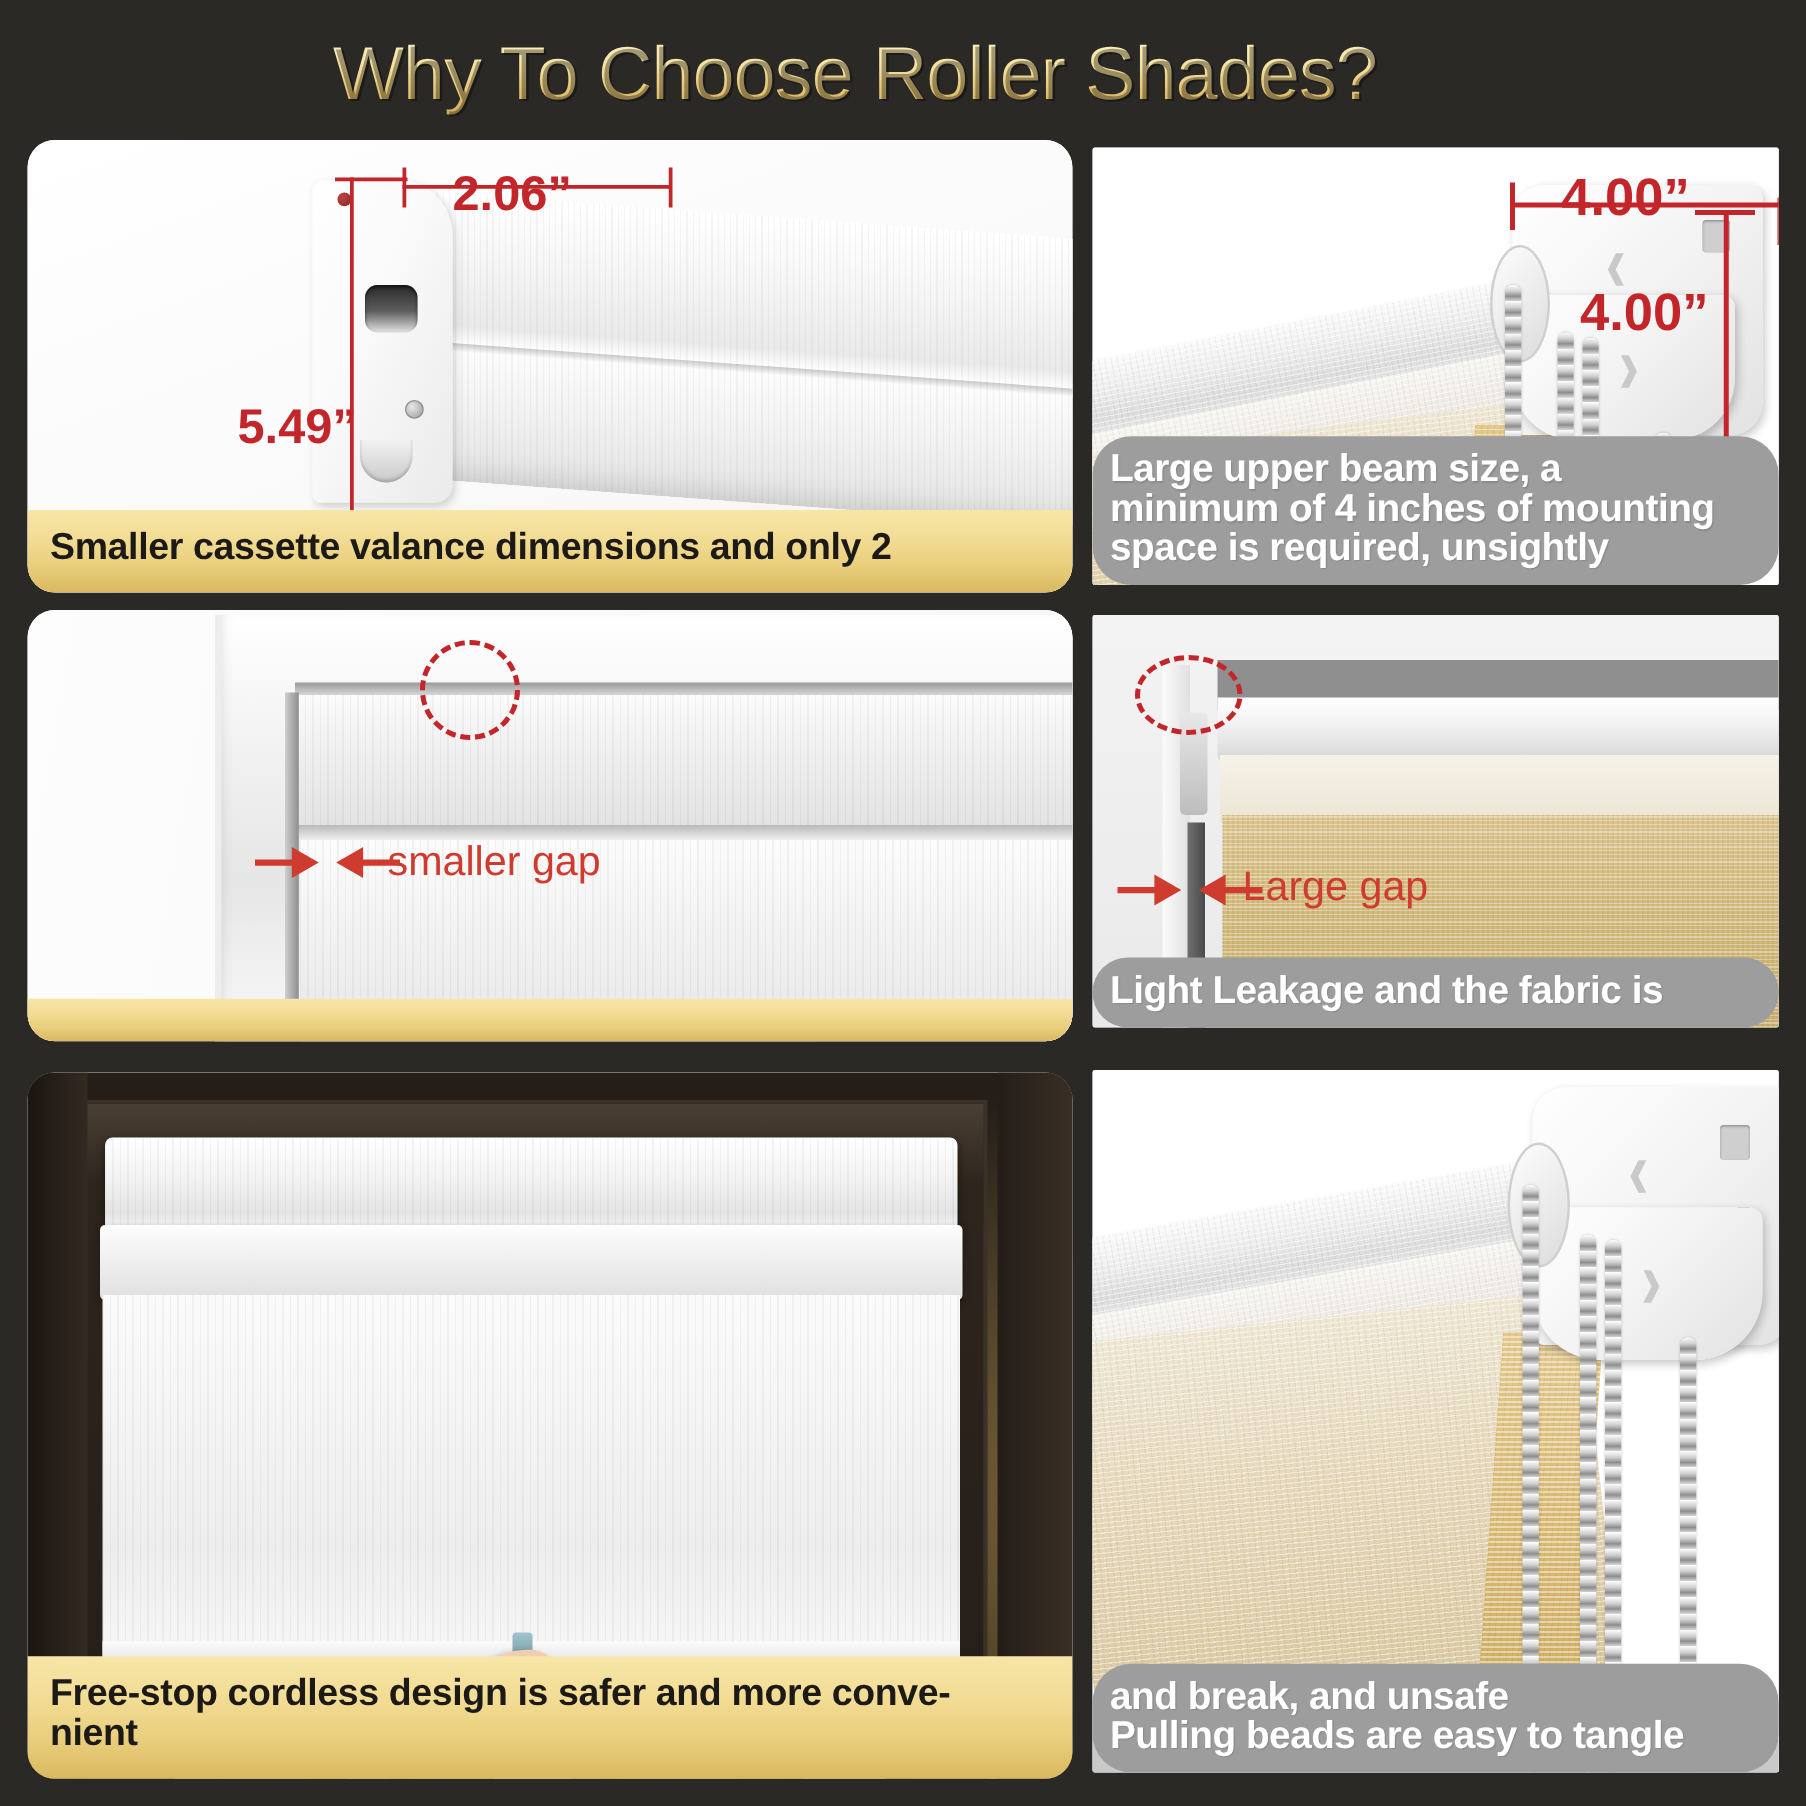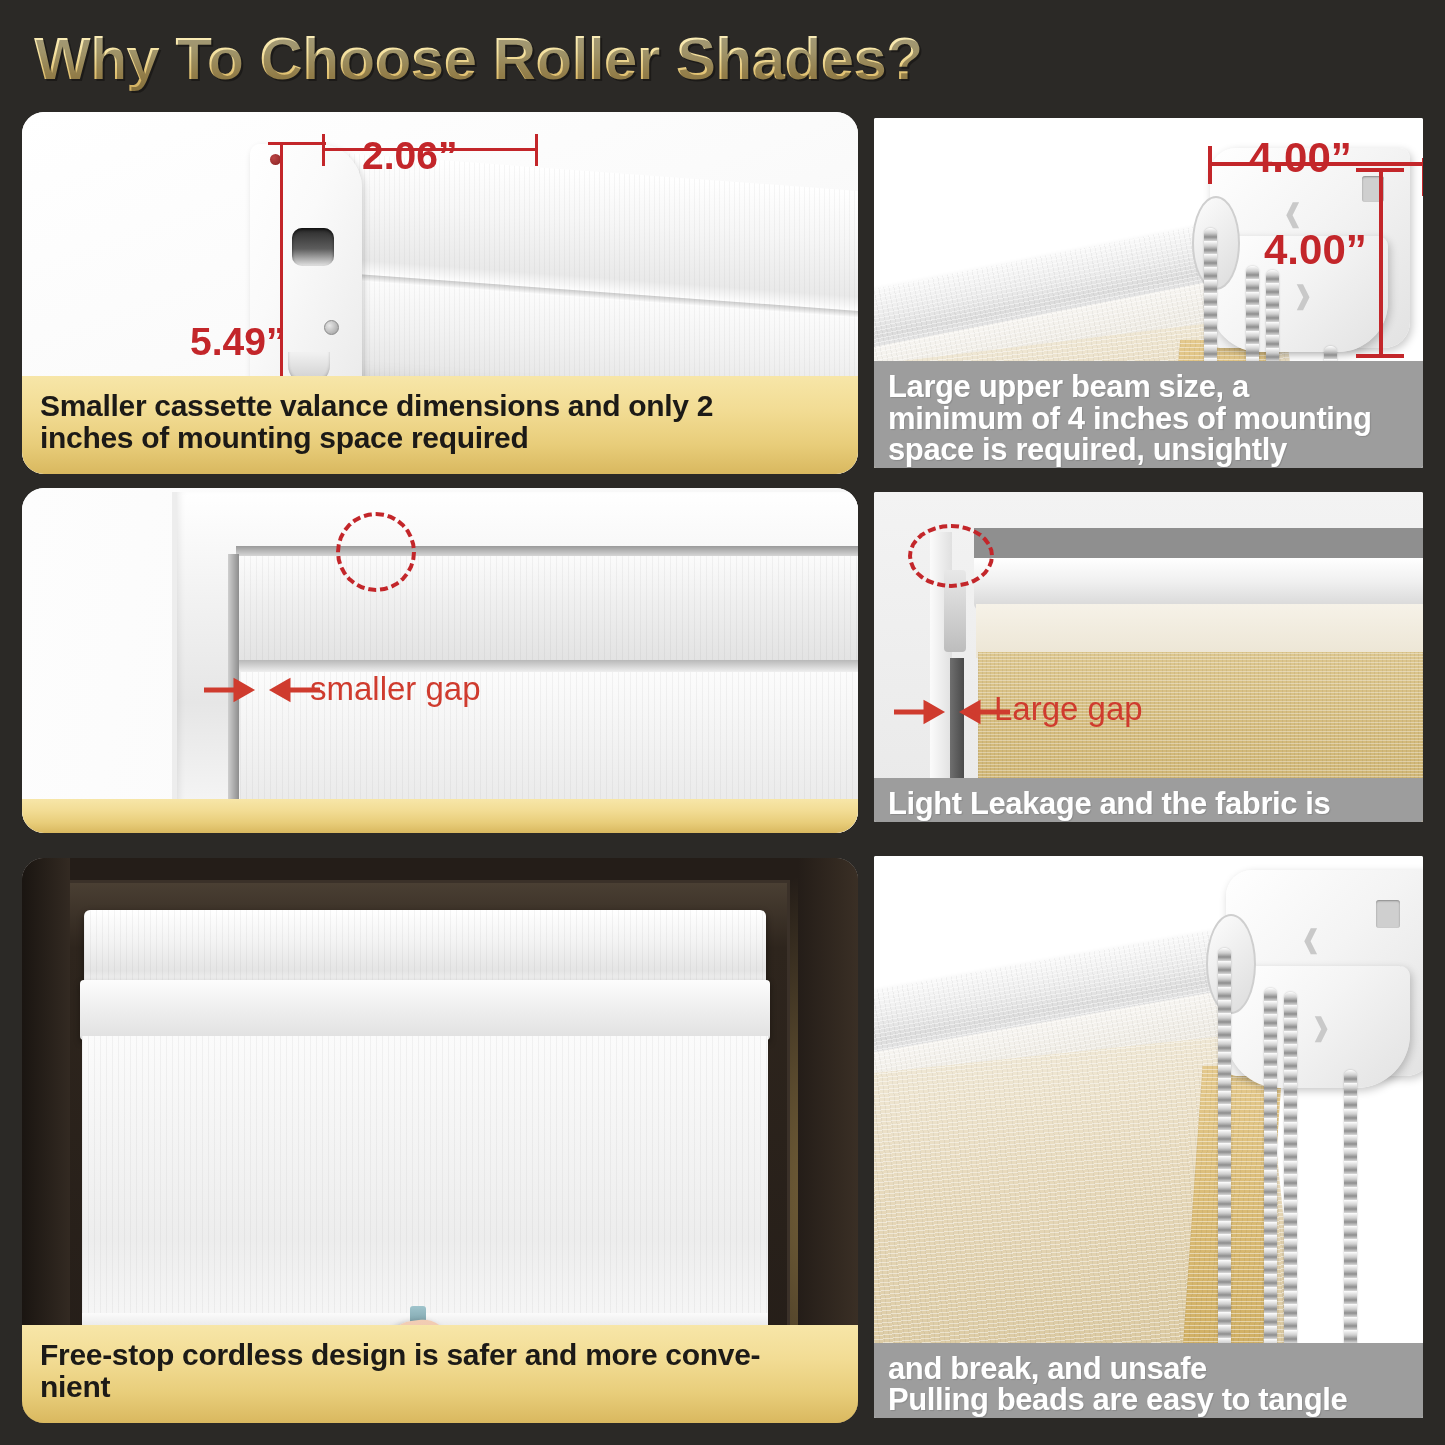--- a/index.html
+++ b/index.html
@@ -7,27 +7,28 @@
     width:1445px;height:1445px;
     background:#2b2926;
     font-family:"Liberation Sans", sans-serif;
     overflow:hidden;
   }
   .page{position:relative;width:1445px;height:1445px;}
 
   
   .title{
     position:absolute;left:34px;top:20px;width:1300px;height:78px;
-    font-size:60px;font-weight:bold;letter-spacing:-0.5px;
+    font-size:60px;font-weight:normal;letter-spacing:-0.5px;
     color:#f0dc96;
     background:linear-gradient(180deg,#fbeeb6 0%,#f3dd95 45%,#d9b css 46%, #c9a css 100%);
     -webkit-background-clip:text;
     line-height:78px;
     white-space:nowrap;
     text-shadow:2px 2px 0 rgba(0,0,0,0.35);
+    text-align:center;
   }
   .title span{
     background:linear-gradient(180deg,#fdf3c6 0%,#f6e3a2 40%,#e0c070 75%,#cfae5e 100%);
     -webkit-background-clip:text;background-clip:text;color:transparent;
   }
 
   
   .panel{position:absolute;overflow:hidden;background:#fff;}
   .panel.left{border-radius:22px;}
   .panel.right{border-radius:2px;}
@@ -46,24 +47,25 @@
   .cap.gold{
     background:linear-gradient(180deg,#f7e6a8 0%,#f2dc94 35%,#e8cd7a 70%,#d9b85f 100%);
     color:#1c1a17;
     padding:14px 18px 20px 18px;
     font-size:30px;font-weight:bold;line-height:1.06;
     letter-spacing:-0.3px;
   }
   .cap.grey{
     background:#9d9d9d;
     color:#ffffff;
-    padding:10px 14px 2px 14px;
+    padding:10px 14px 14px 14px;
     font-size:31px;font-weight:bold;line-height:1.02;
     letter-spacing:-0.4px;
     text-shadow:1px 1px 1px rgba(0,0,0,.12);
+    border-radius:31px;
   }
   .cap .ln{display:block;white-space:nowrap;}
 
   
   .wall{position:absolute;inset:0;background:linear-gradient(160deg,#ffffff 0%,#fbfbfb 45%,#f4f4f4 100%);}
 
   
   .tl-bar{
     position:absolute;left:252px;top:36px;width:600px;height:230px;
     background:linear-gradient(180deg,#ffffff 0%,#f6f6f6 22%,#e9e9e9 46%,#fdfdfd 52%,#f2f2f2 74%,#e2e2e2 100%);
@@ -260,21 +262,20 @@
       <div class="dimline tl-h-tickL"></div>
       <div class="dimline tl-h-tickR"></div>
       <div class="dim tl-h-label">2.06”</div>
       <div class="dimline tl-v-line"></div>
       <div class="dimline tl-v-tickT"></div>
       <div class="dimline tl-v-tickB"></div>
       <div class="dim tl-v-label">5.49”</div>
     </div>
     <div class="cap gold">
       <span class="ln">Smaller cassette valance dimensions and only 2</span>
-      <span class="ln">inches of mounting space required</span>
     </div>
   </div>
 
   <div class="panel right p-tr">
     <div class="img">
       <div class="rr-wall"></div>
       <div class="rr-tube" style="left:-20px;top:92px;width:430px;height:86px;transform:rotate(-11deg);transform-origin:right center;">
           <div class="weave"></div>
         </div>
       <div class="rr-fab-white" style="left:-20px;top:150px;width:430px;height:74px;transform:rotate(-11deg);transform-origin:right center;">

